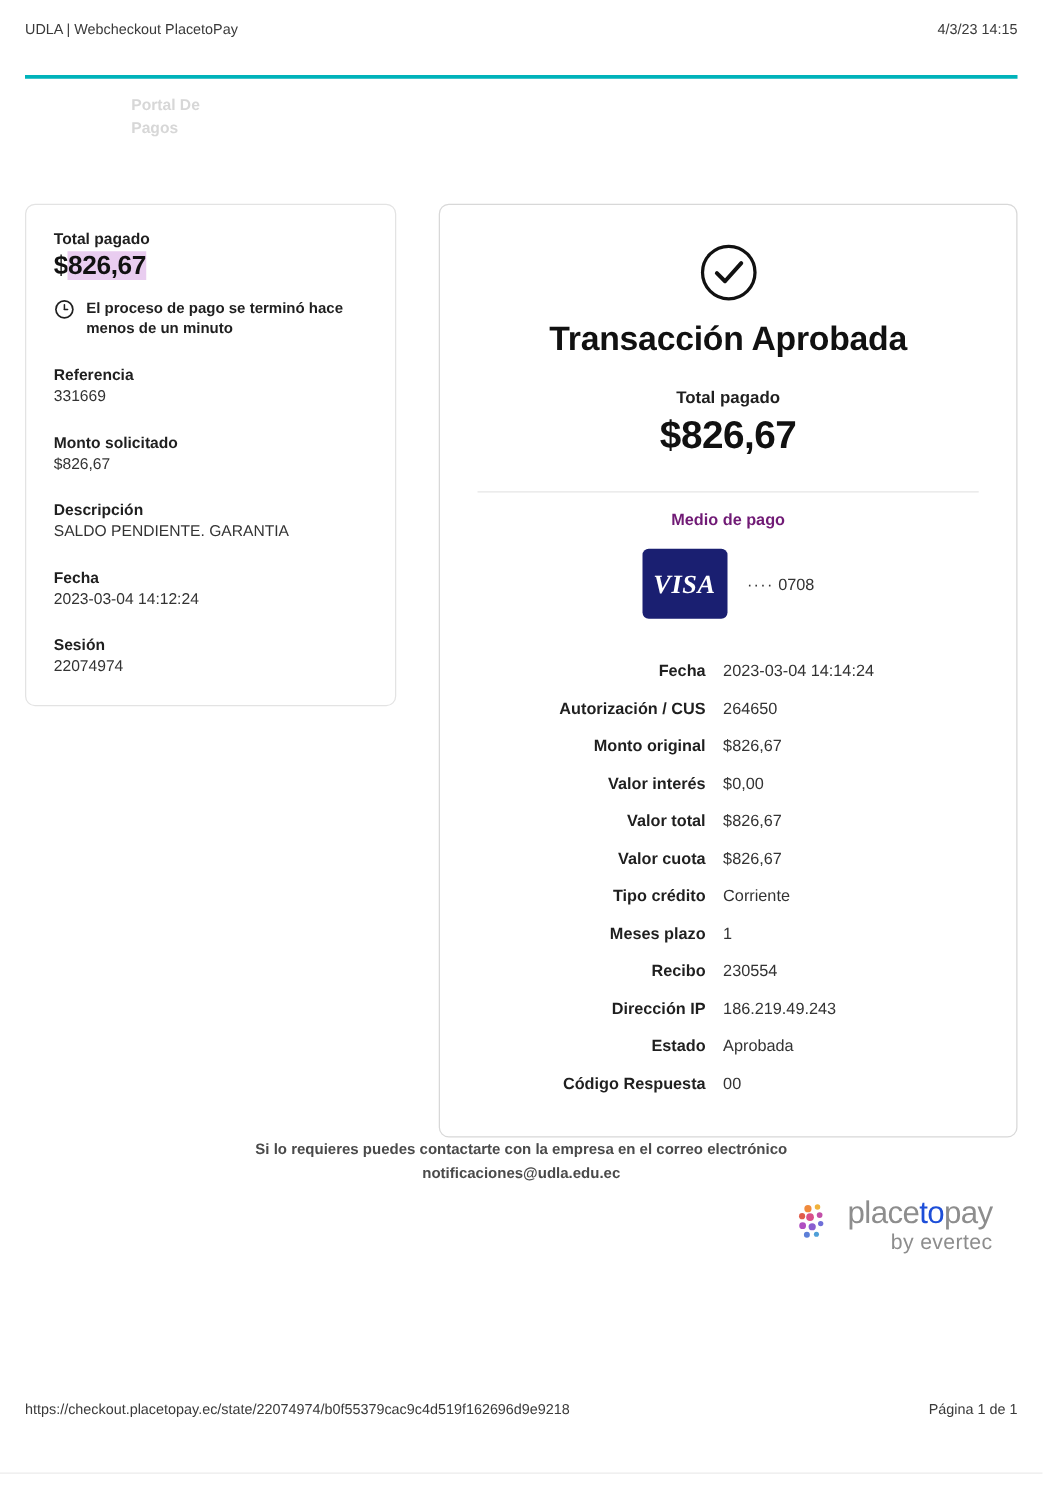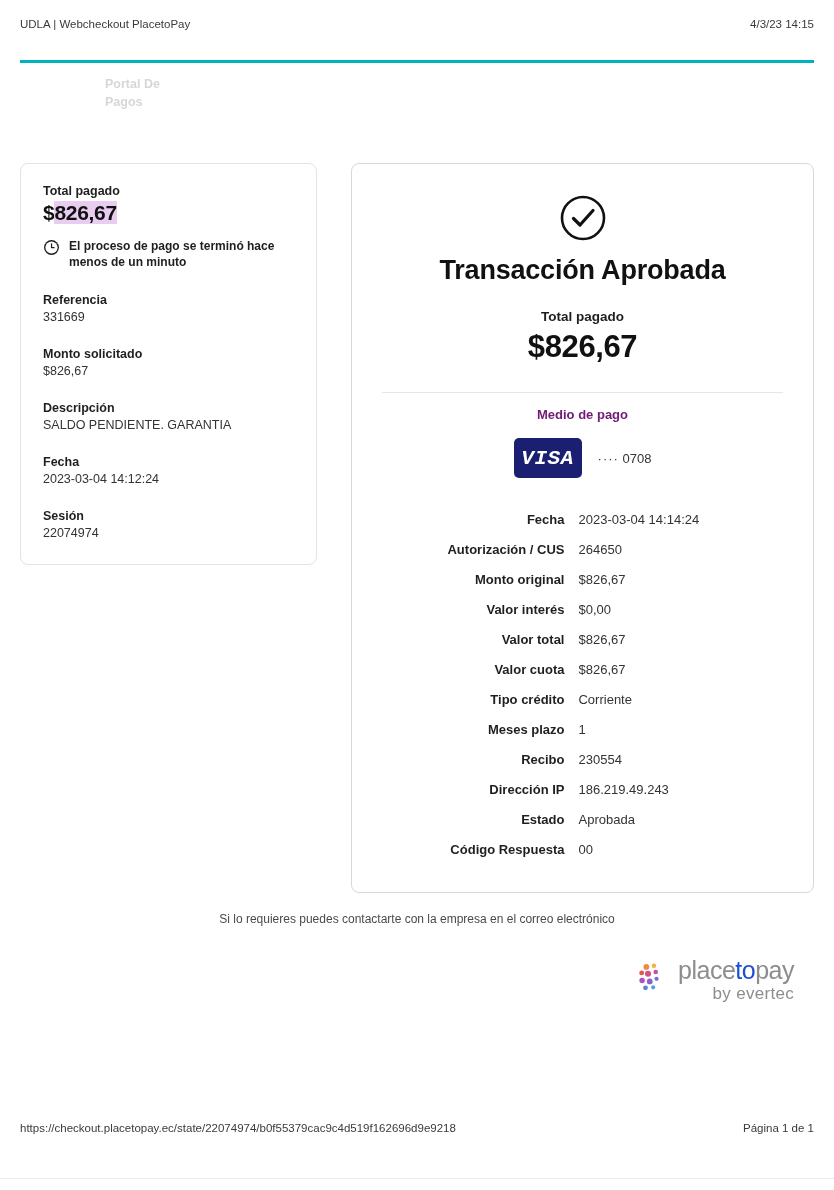--- a/index.html
+++ b/index.html
@@ -152,28 +152,28 @@
   }
   .card-row {
     display: flex;
     align-items: center;
     justify-content: center;
     gap: 16px;
     margin-top: 16px;
   }
   .visa-logo {
     width: 68px;
-    height: 40px;
+    height: 56px;
     background: #1a1f71;
     border-radius: 5px;
     display: flex;
     align-items: center;
     justify-content: center;
     color: #fff;
-    font-family: Liberation Mono, monospace;
+    font-family: Liberation Serif, serif;
     font-style: italic;
     font-weight: 700;
     font-size: 21px;
     letter-spacing: 0.5px;
   }
   .masked {
     font-size: 13px;
     color: #333;
   }
   .masked .dots { letter-spacing: 1px; }
@@ -205,20 +205,21 @@
   
   .contact-note {
     position: absolute;
     top: 910px;
     left: 20px;
     right: 20px;
     text-align: center;
     font-size: 12px;
     color: #4a4a4a;
     line-height: 1.55;
+    font-weight: bold;
   }
 
   
   .brand {
     position: absolute;
     top: 958px;
     right: 40px;
     display: flex;
     align-items: flex-start;
     gap: 7px;
@@ -391,20 +392,21 @@
           <td class="k">Código Respuesta</td>
           <td class="v">00</td>
         </tr>
       </tbody>
     </table>
   </div>
 </div>
 
 <div class="contact-note">
   <div>Si lo requieres puedes contactarte con la empresa en el correo electrónico</div>
+  <div>notificaciones@udla.edu.ec</div>
 </div>
 
 <div class="brand">
   <svg class="brand-dots" viewBox="0 0 40 40">
     <circle cx="11" cy="7" r="3.4" fill="#f08a3c"></circle>
     <circle cx="20" cy="5.5" r="2.6" fill="#f0b23c"></circle>
     <circle cx="5.5" cy="14" r="2.9" fill="#e05c4a"></circle>
     <circle cx="13" cy="15" r="3.6" fill="#d94f8a"></circle>
     <circle cx="22" cy="13" r="2.7" fill="#c24fa8"></circle>
     <circle cx="6" cy="23" r="3.2" fill="#b04fc2"></circle>

